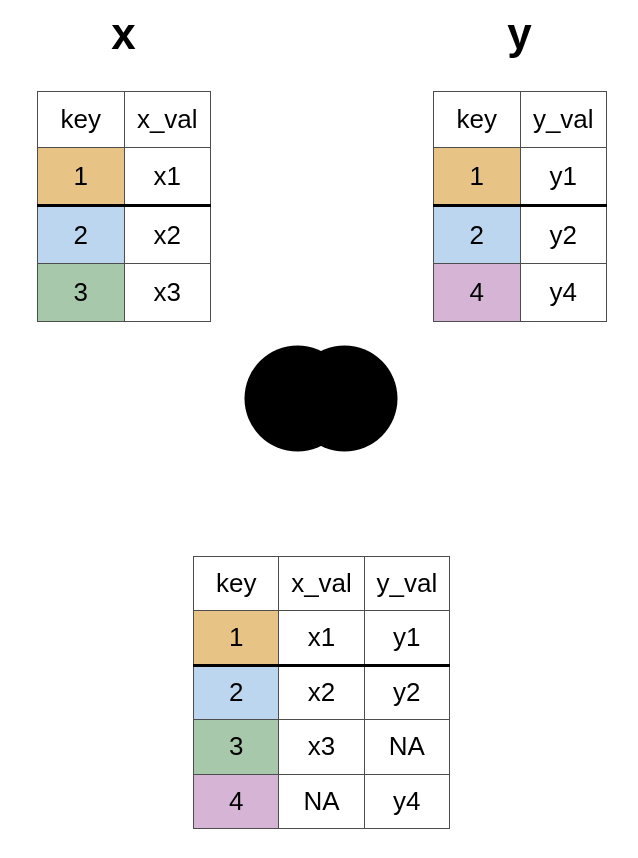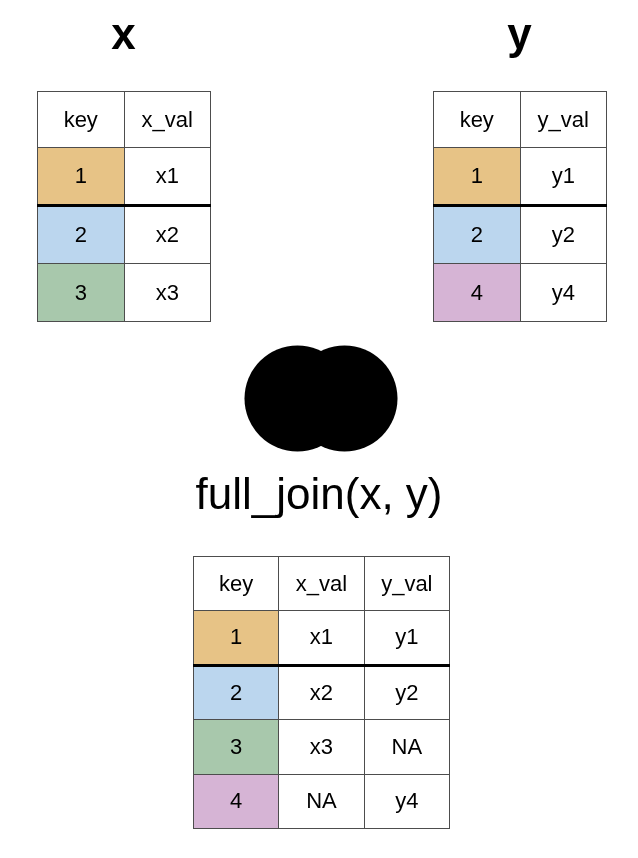--- a/index.html
+++ b/index.html
@@ -21,21 +21,21 @@
     font-size: 44px;
     font-weight: 700;
   }
   #title-x { left: 37px; top: 6px; }
   #title-y { left: 433px; top: 6px; }
 
   table.jointable {
     position: absolute;
     border-collapse: collapse;
     table-layout: fixed;
-    font-size: 22px;
+    font-size: 26px;
     color: #000000;
     background: #ffffff;
   }
   table.jointable th, table.jointable td {
     border: 1px solid #4d4d4d;
     text-align: center;
     vertical-align: middle;
     font-weight: 400;
     padding: 0;
     overflow: hidden;
@@ -129,21 +129,20 @@
         <td>y4</td>
       </tr>
     </tbody>
   </table>
 
   <svg id="venn" viewBox="0 0 161 115" aria-hidden="true">
     <circle cx="57.5" cy="57.5" r="53" fill="#000000"></circle>
     <circle cx="104.5" cy="57.5" r="53" fill="#000000"></circle>
   </svg>
 
-  <div id="caption">full_join(x, y)</div>
 
   <table id="table-result" class="jointable">
     <colgroup>
         <col>
         <col>
         <col>
       </colgroup>
     <tbody>
       <tr class="hdr">
         <th>key</th>

